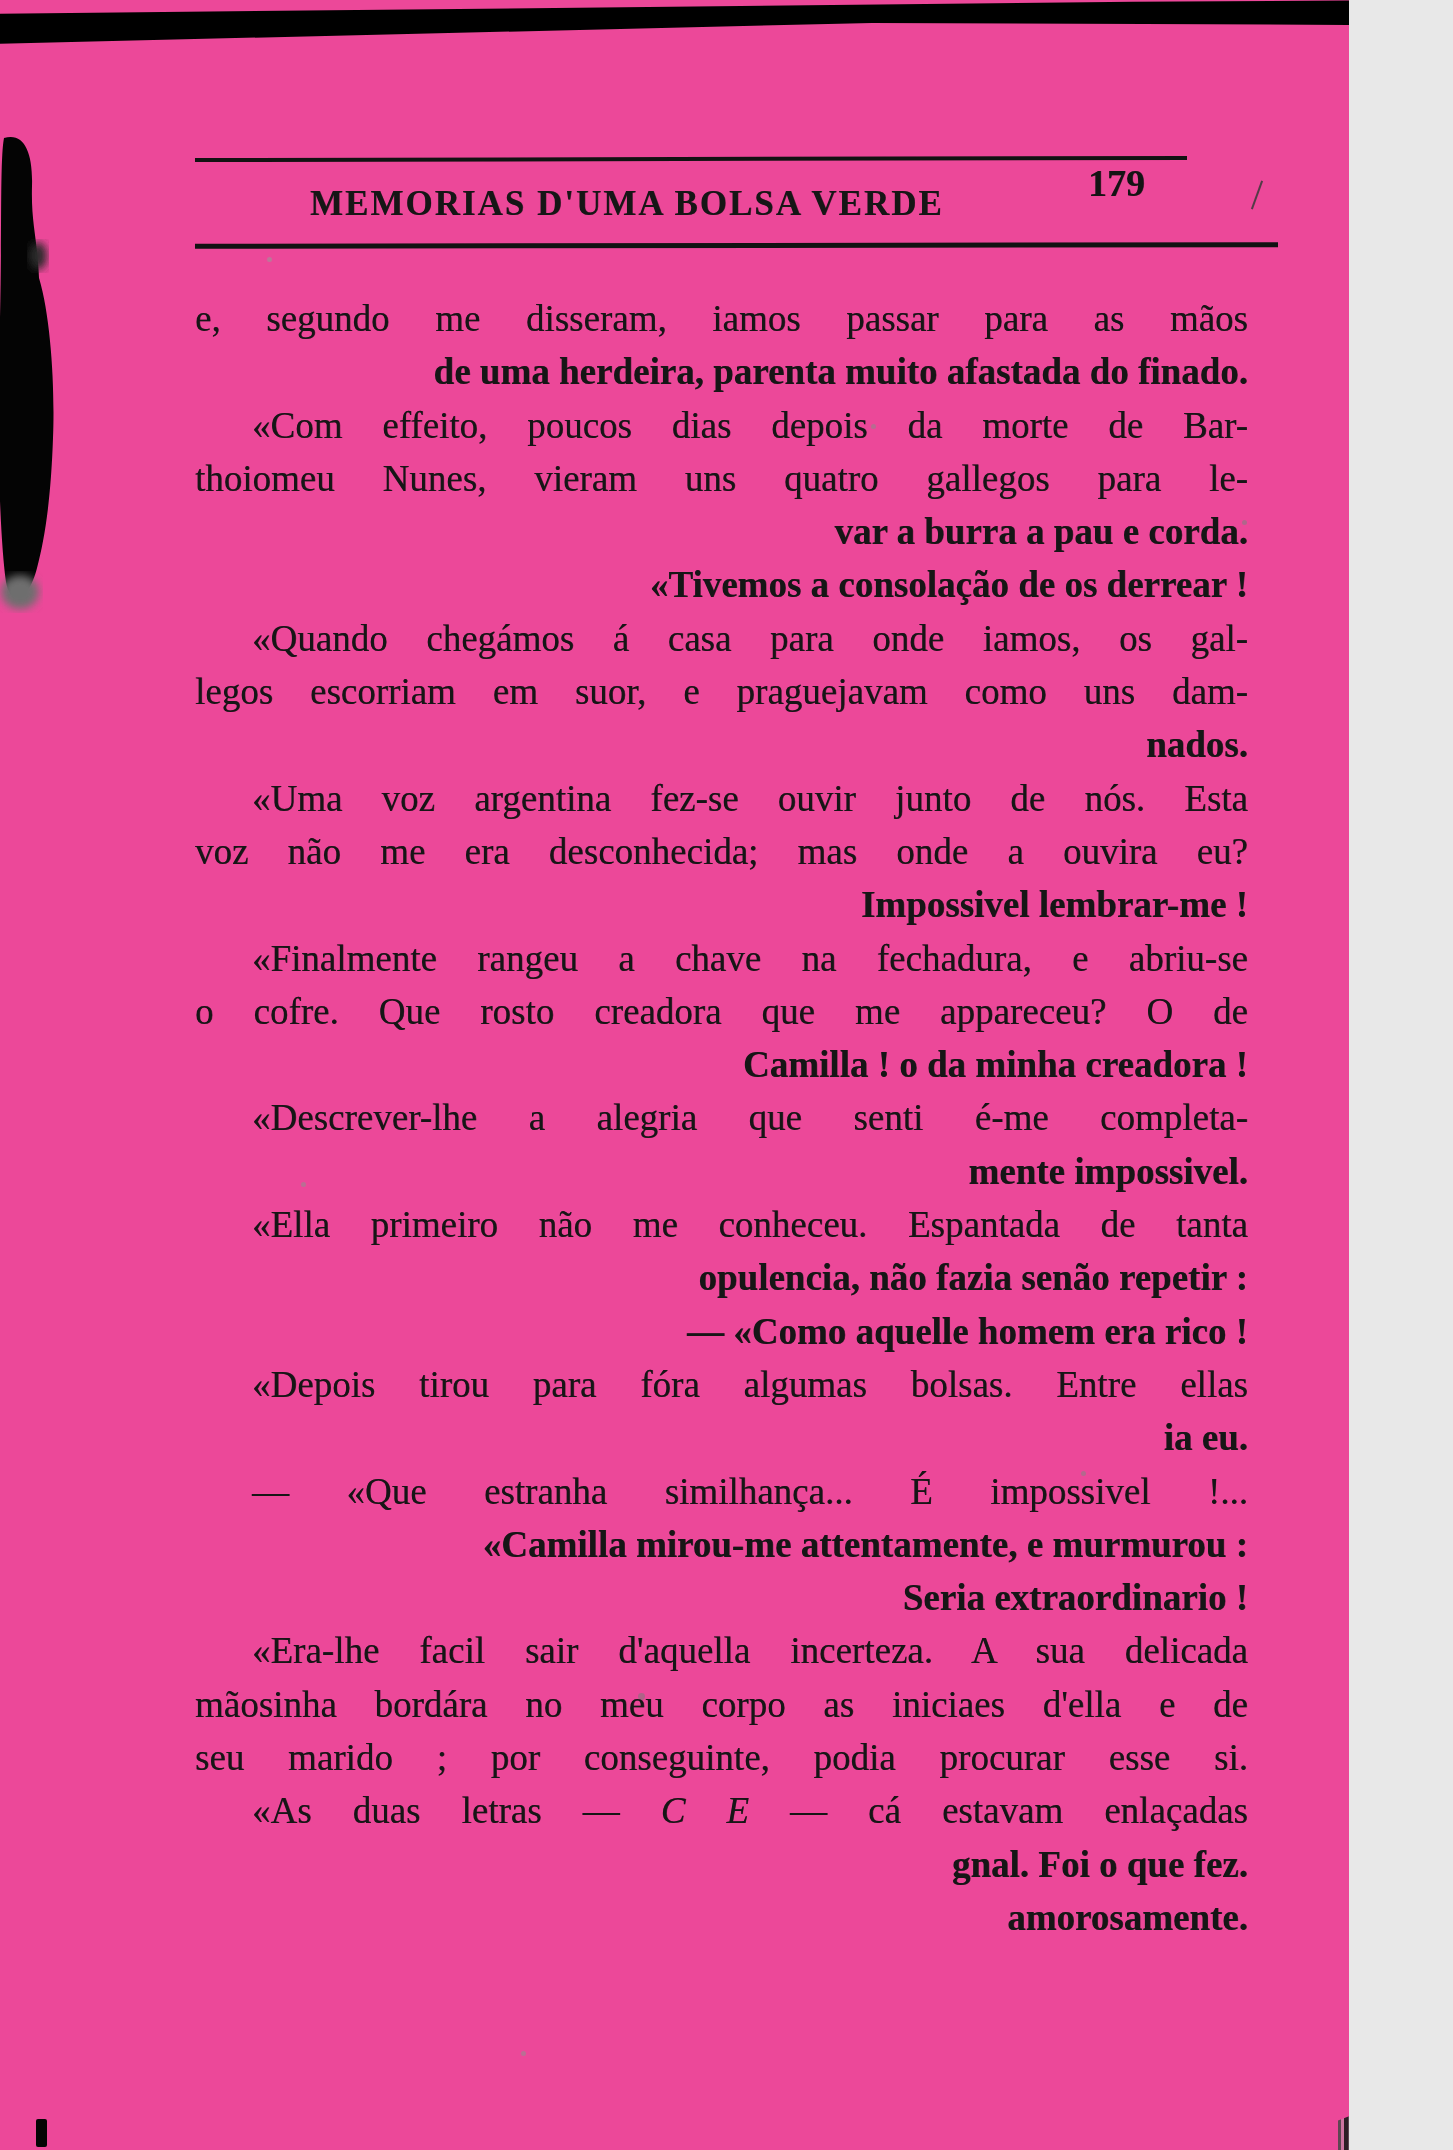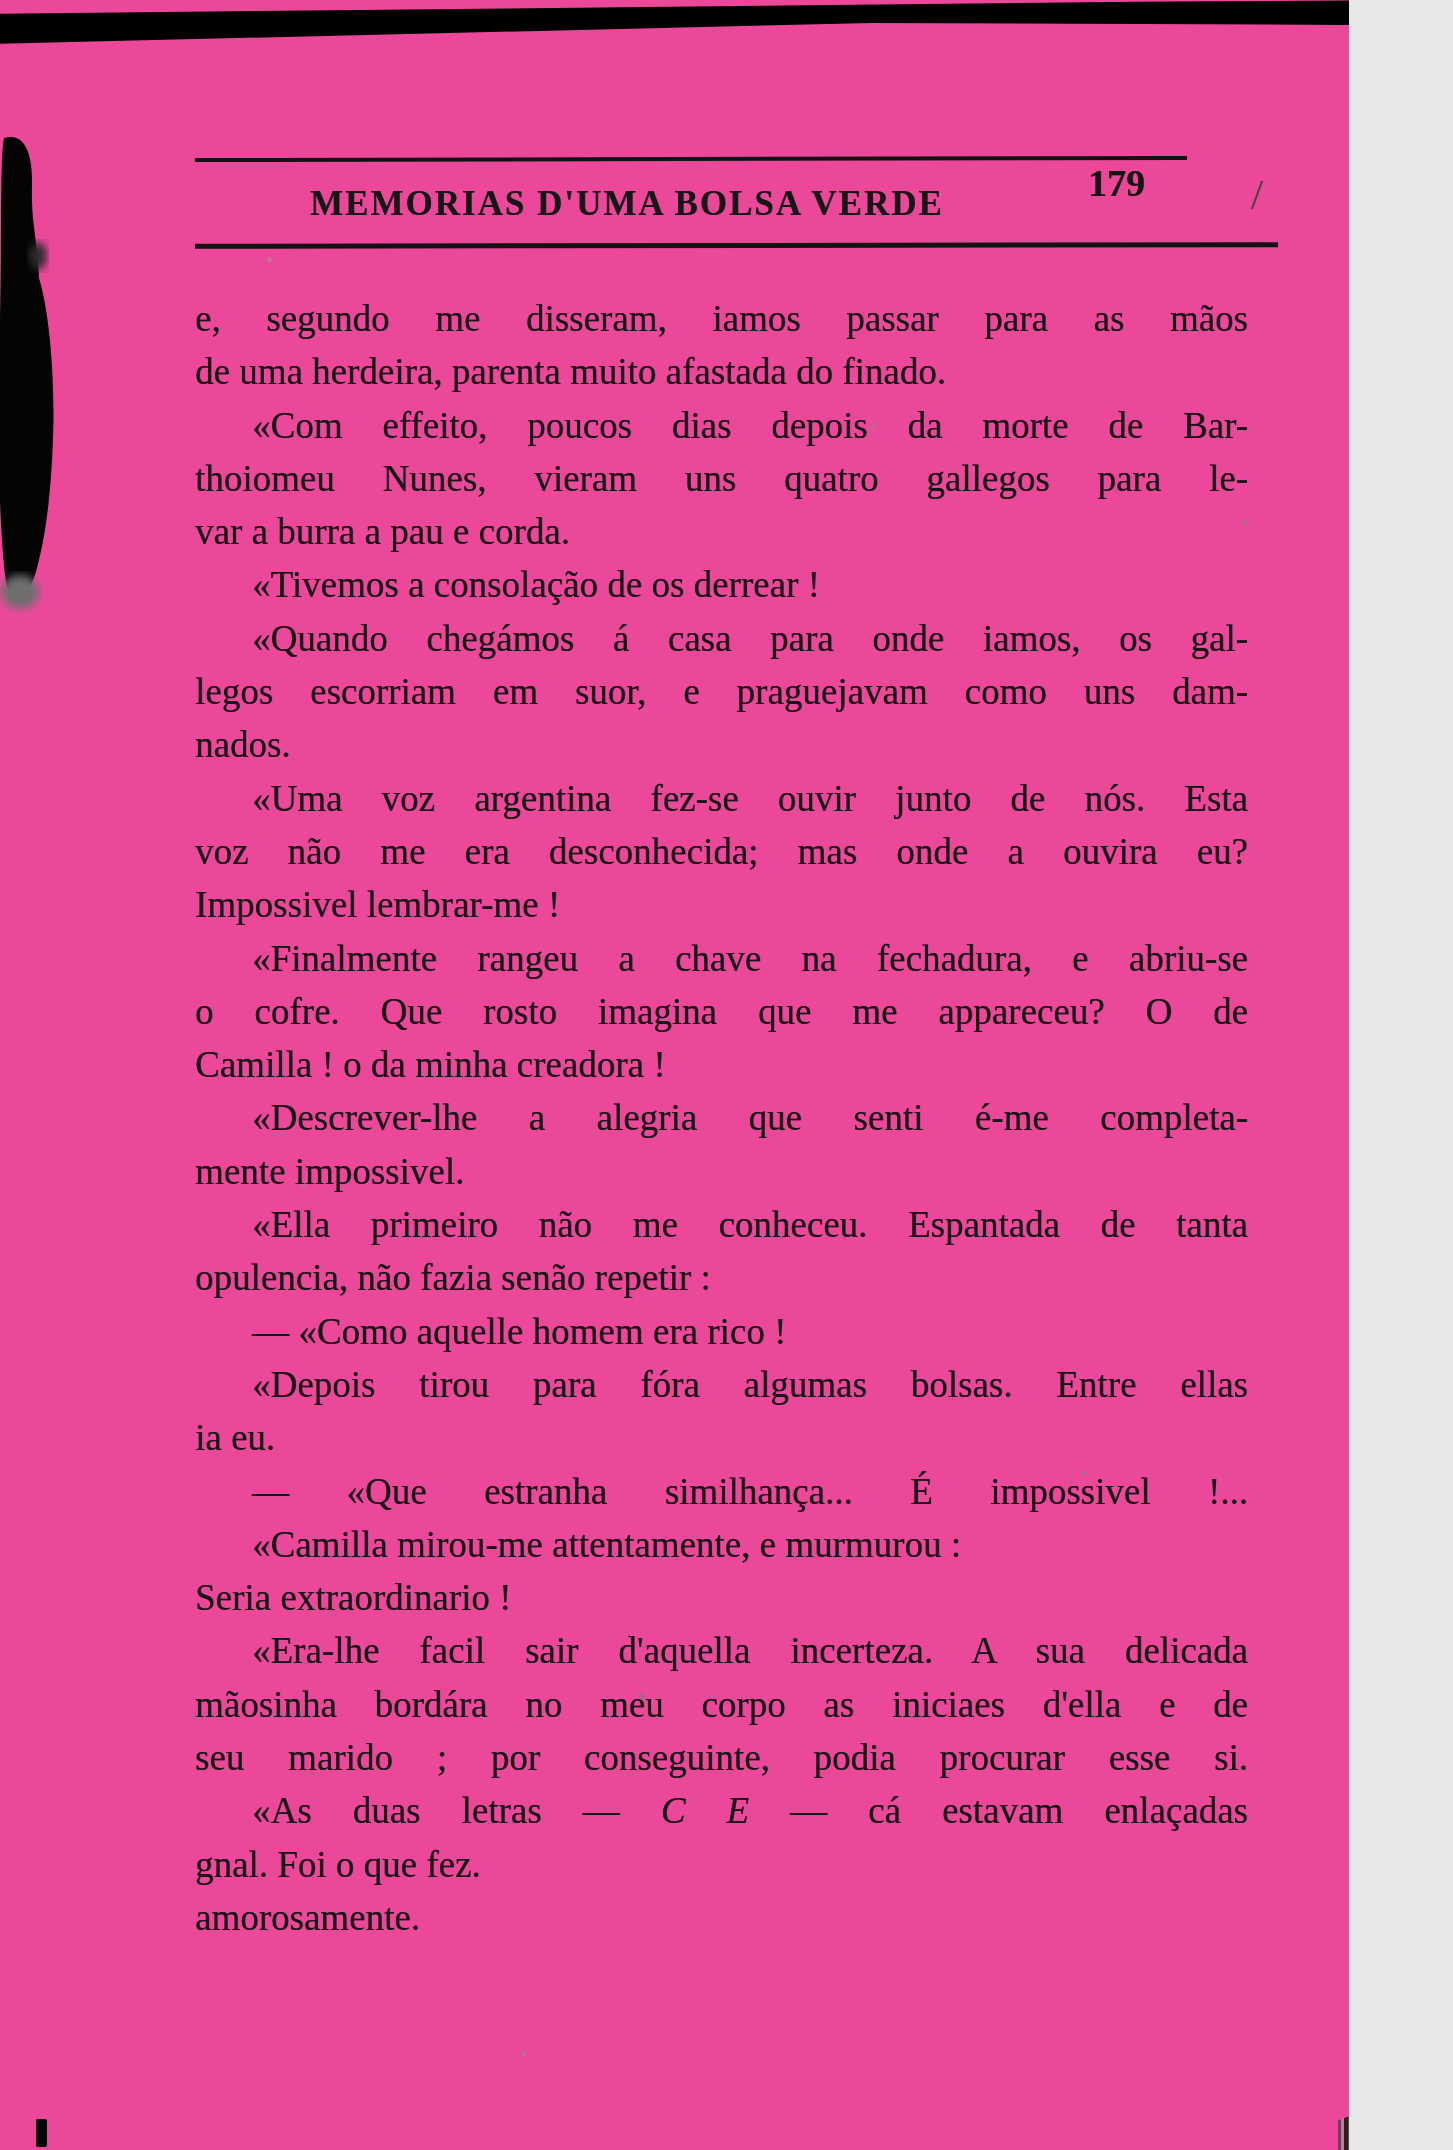--- a/index.html
+++ b/index.html
@@ -65,21 +65,21 @@
   }
   
   .body-text{
     position:absolute;left:195px;top:292px;width:1053px;
     font-size:37px;line-height:53.3px;color:#161616;
     text-shadow:.45px 0 rgba(0,0,0,.55);
   }
   .line{width:1053px;}
   .line.ind{text-indent:57px;}
   .line.j{text-align:justify;text-align-last:justify;}
-  .line.f{text-align:left;}
+  .line.f{text-align:right;font-weight:bold;}
   .line .it{font-style:italic;}
 </style>
 </head>
 <body>
 
 <div id="page">
 
   <div class="top-edge"></div>
   <div class="right-band"></div>
   <div class="br-smudge"></div>
@@ -111,21 +111,21 @@
       <div class="line j">thoiomeu Nunes, vieram uns quatro gallegos para le-</div>
       <div class="line f">var a burra a pau e corda.</div>
       <div class="line ind f">«Tivemos a consolação de os derrear !</div>
       <div class="line ind j">«Quando chegámos á casa para onde iamos, os gal-</div>
       <div class="line j">legos escorriam em suor, e praguejavam como uns dam-</div>
       <div class="line f">nados.</div>
       <div class="line ind j">«Uma voz argentina fez-se ouvir junto de nós. Esta</div>
       <div class="line j">voz não me era desconhecida; mas onde a ouvira eu?</div>
       <div class="line f">Impossivel lembrar-me !</div>
       <div class="line ind j">«Finalmente rangeu a chave na fechadura, e abriu-se</div>
-      <div class="line j">o cofre. Que rosto imagina que me appareceu? O de</div>
+      <div class="line j">o cofre. Que rosto creadora que me appareceu? O de</div>
       <div class="line f">Camilla ! o da minha creadora !</div>
       <div class="line ind j">«Descrever-lhe a alegria que senti é-me completa-</div>
       <div class="line f">mente impossivel.</div>
       <div class="line ind j">«Ella primeiro não me conheceu. Espantada de tanta</div>
       <div class="line f">opulencia, não fazia senão repetir :</div>
       <div class="line ind f">— «Como aquelle homem era rico !</div>
       <div class="line ind j">«Depois tirou para fóra algumas bolsas. Entre ellas</div>
       <div class="line f">ia eu.</div>
       <div class="line ind j">— «Que estranha similhança... É impossivel !...</div>
       <div class="line ind f">«Camilla mirou-me attentamente, e murmurou :</div>

